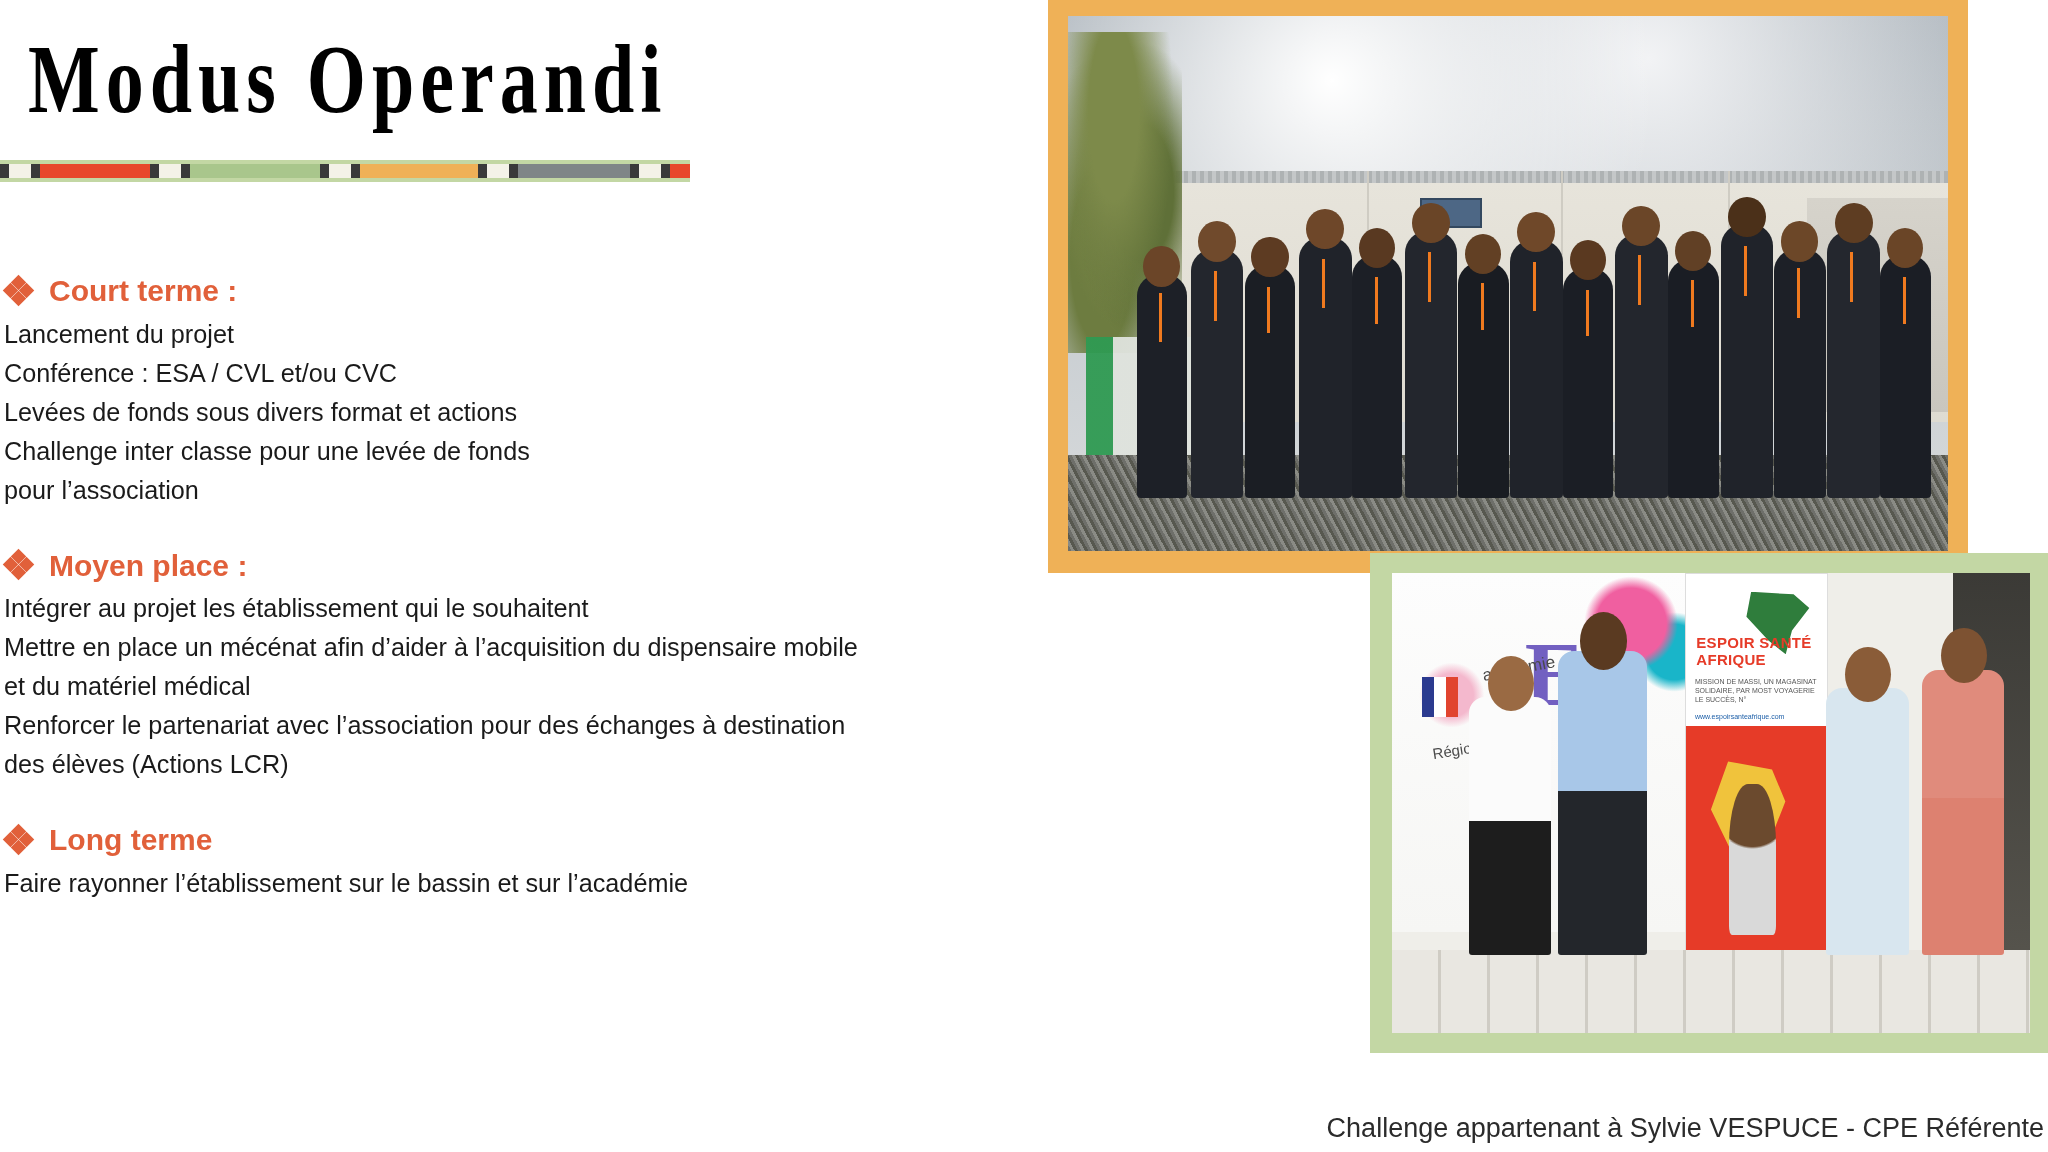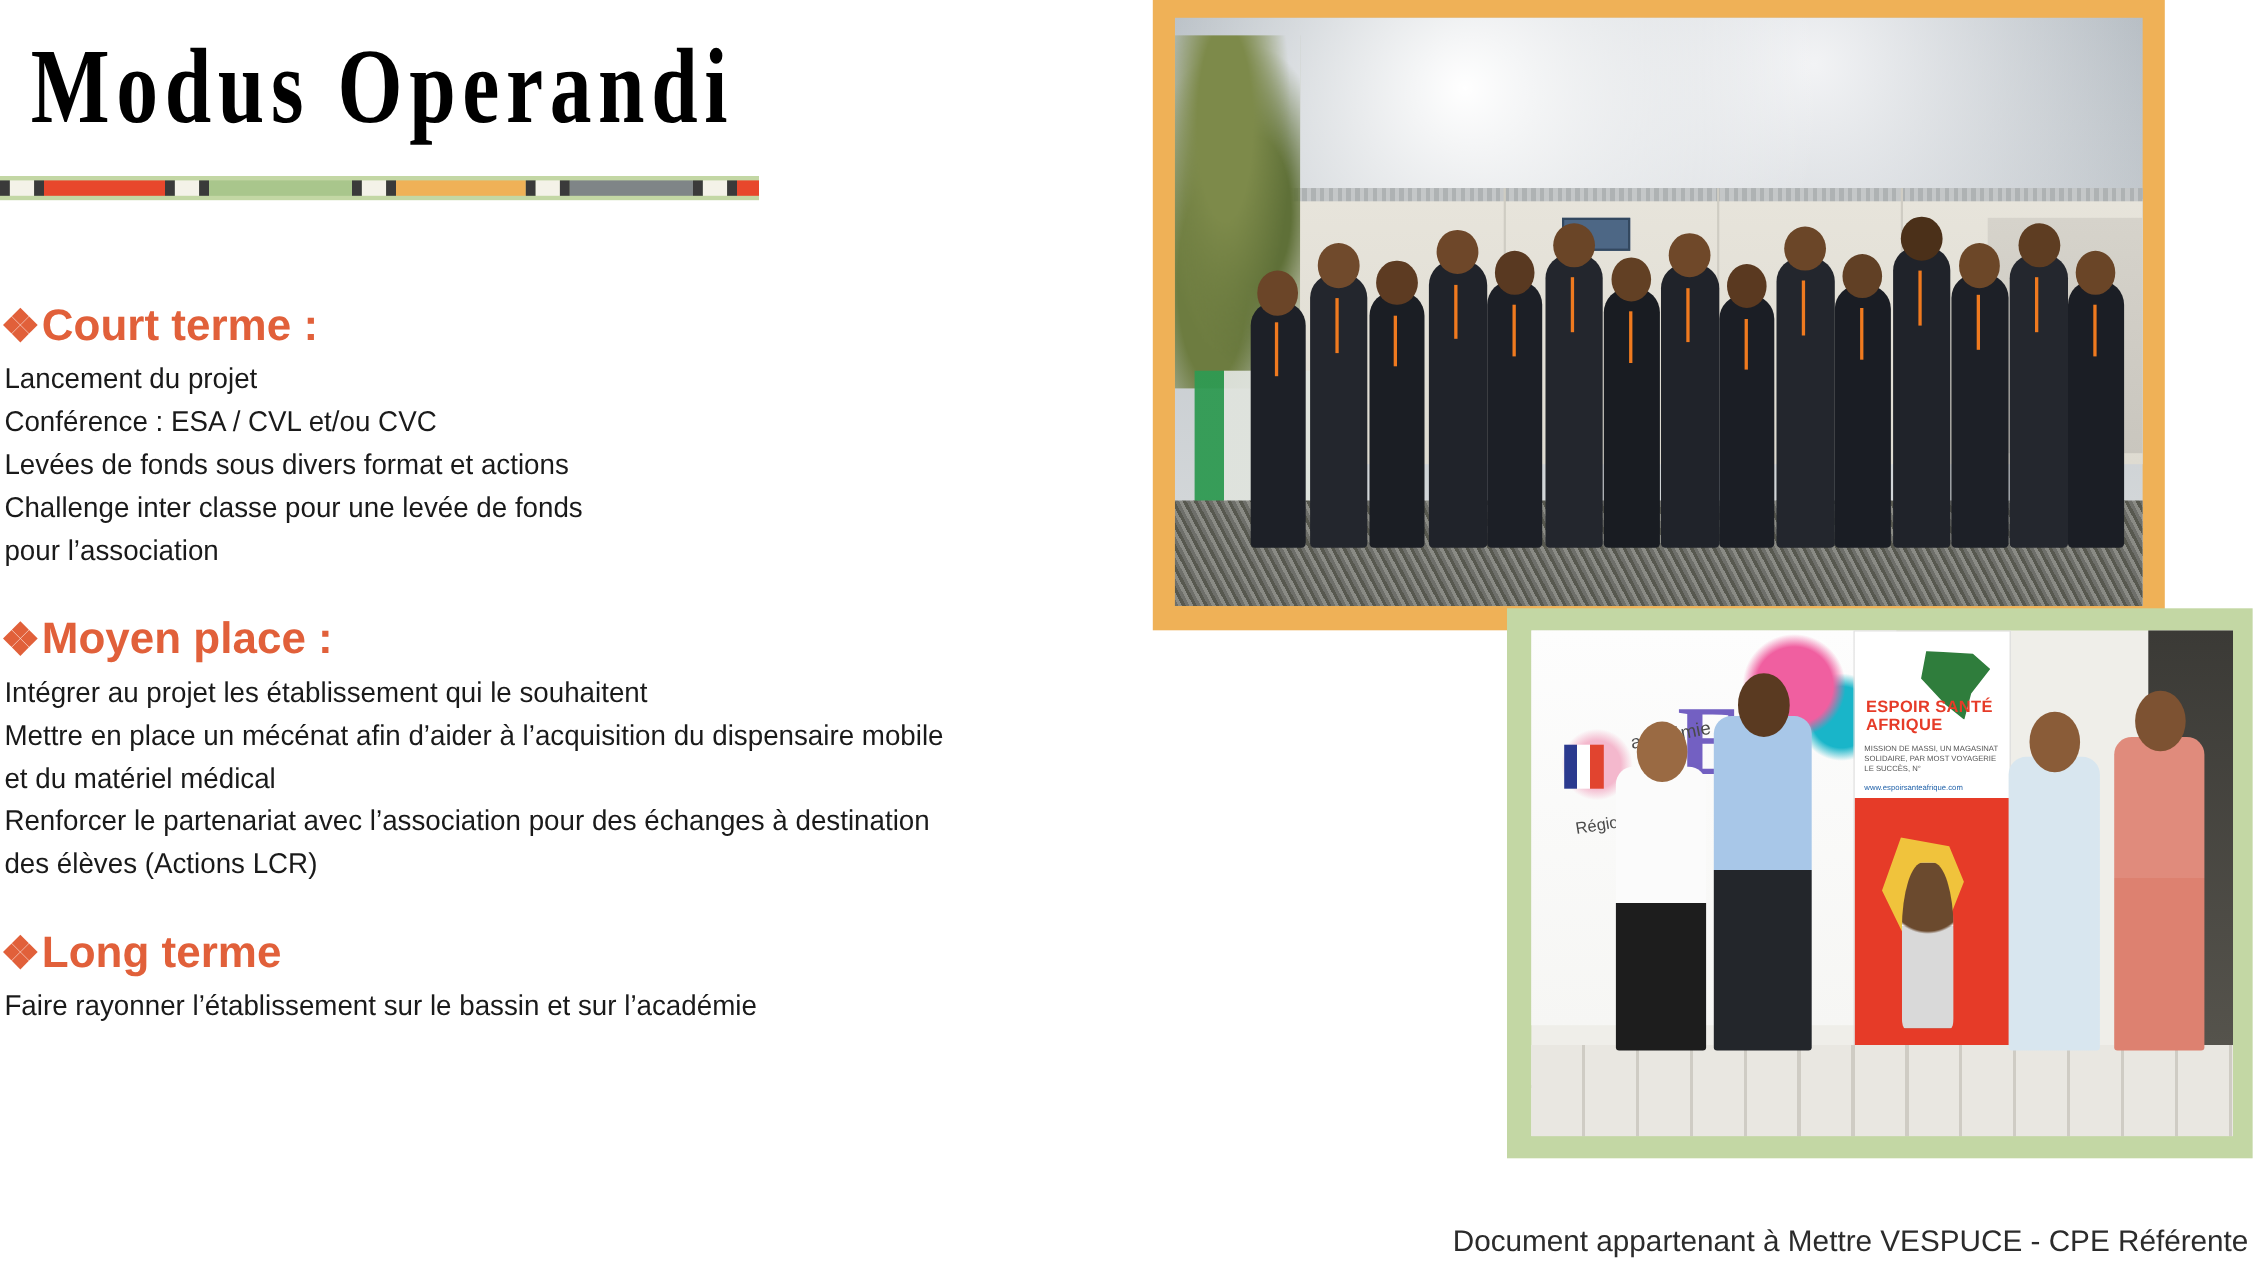--- a/index.html
+++ b/index.html
@@ -60,25 +60,25 @@
     left: 0;
     top: 275px;
     width: 1000px;
   }
   .section { margin-bottom: 4px; }
 
   .section-heading {
     color: #e1603a;
     font-family: "Liberation Sans", sans-serif;
     font-weight: 700;
-    font-size: 40px;
+    font-size: 30px;
     line-height: 1.05;
     display: flex;
     align-items: center;
-    gap: 4px;
+    gap: 15px;
     margin: 0 0 14px 4px;
     white-space: nowrap;
   }
   .bullet-icon {
     display: inline-block;
     width: 30px;
     height: 30px;
     position: relative;
     flex: 0 0 auto;
   }
@@ -475,13 +475,13 @@
     <div class="st-head" style="left:29.5%;bottom:79%;width:7.4%;height:12.5%;background:#5a3a21;"></div>
 
     <div class="st-p" style="left:68%;width:13%;height:58%;background:linear-gradient(#d8e6ef 0 100%);"></div>
     <div class="st-head" style="left:71%;bottom:72%;width:7.2%;height:12%;background:#8a5c38;"></div>
 
     <div class="st-p" style="left:83%;width:13%;height:62%;background:linear-gradient(#e08b7c 0 45%, #dd8170 45% 100%);"></div>
     <div class="st-head" style="left:86%;bottom:76%;width:7.2%;height:12%;background:#7d5232;"></div>
   </div>
 </div>
 
-<div id="footer-credit">Document appartenant à Mettre VESPUCE - CPE Référente</div>
+<div id="footer-credit">Challenge appartenant à Sylvie VESPUCE - CPE Référente</div>
 
 </body></html>

